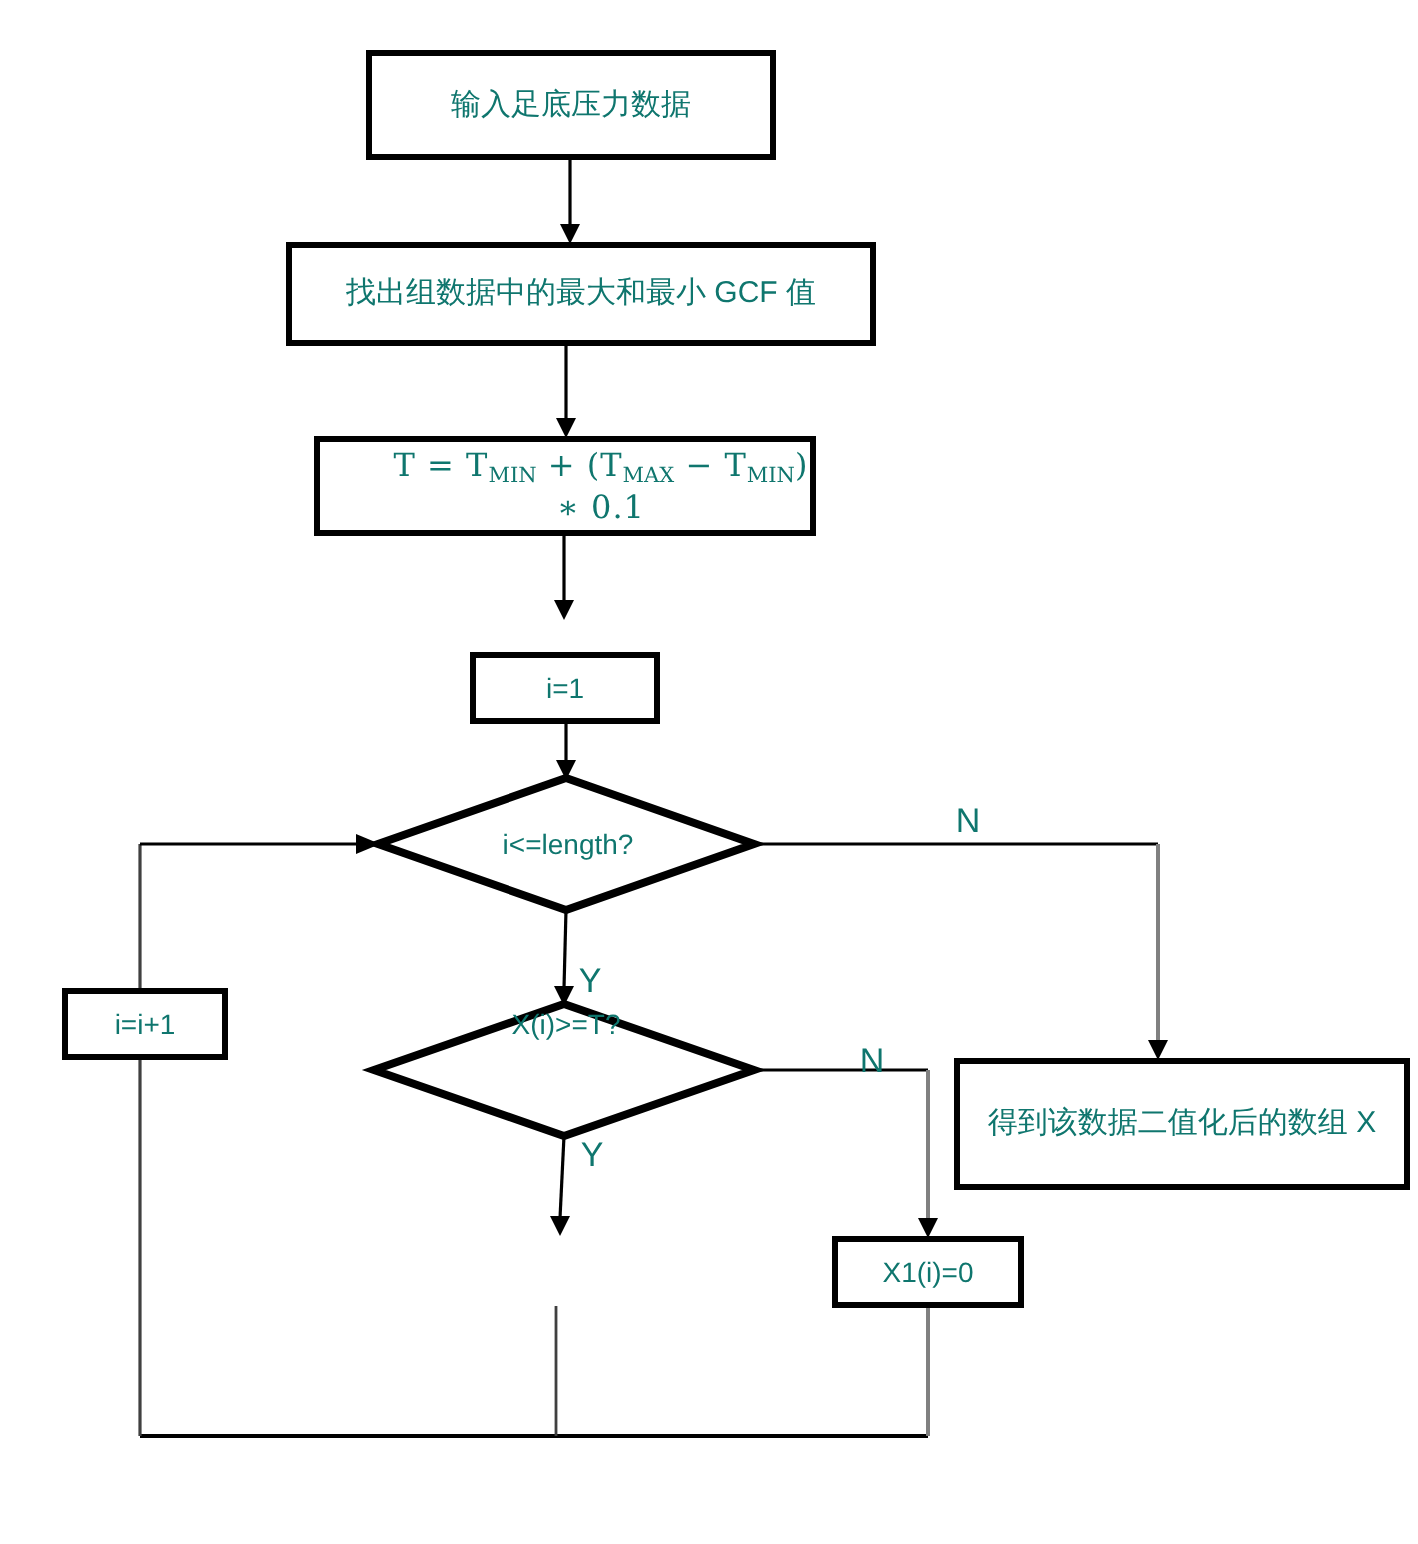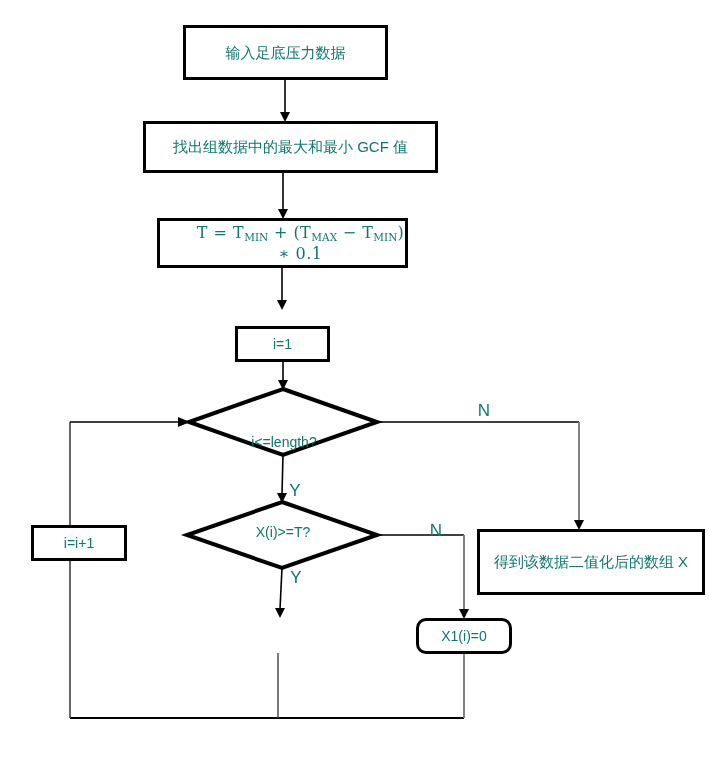--- a/index.html
+++ b/index.html
@@ -34,21 +34,20 @@
     letter-spacing:0;
     vertical-align:-3px;
   }
   .dlabel{
     position:absolute;
     z-index:2;
     font-size:14px;
     transform:translate(-50%,-50%);
     white-space:nowrap;
     text-align:right;
-    margin-top:20px;
   }
   .edge-label{
     position:absolute;
     z-index:3;
     font-size:17px;
     transform:translate(-50%,-50%);
     background:transparent;
   }
 </style>
 </head>
@@ -105,26 +104,26 @@
     <span><span>T = T</span><sub>MIN</sub><span> + (T</span><sub>MAX</sub><span> − T</span><sub>MIN</sub><span>) ∗ 0.1</span></span>
   </div>
 
   <div class="node small" style="left:235px;top:309px;width:95px;height:36px;margin-top:17px;">
     <span>i=1</span>
   </div>
 
   <div class="dlabel" style="left:284px;top:422px;">i&lt;=length?</div>
   <div class="dlabel" style="left:283px;top:512px;">X(i)&gt;=T?</div>
 
-  <div class="node small" style="left:31px;top:525px;width:96px;height:36px;">
+  <div class="node small" style="left:31px;top:494px;width:83px;height:36px;">
     <span>i=i+1</span>
   </div>
 
 
-  <div class="node small" style="left:416px;top:618px;width:96px;height:36px;border-radius:10px;">
+  <div class="node small" style="left:416px;top:618px;width:96px;height:36px;">
     <span>X1(i)=0</span>
   </div>
 
   <div class="node" style="left:477px;top:529px;width:228px;height:66px;">
     <span>得到该数据二值化后的数组 X</span>
   </div>
 
   <div class="edge-label" style="left:484px;top:411px;">N</div>
   <div class="edge-label" style="left:295px;top:491px;">Y</div>
   <div class="edge-label" style="left:436px;top:531px;">N</div>

